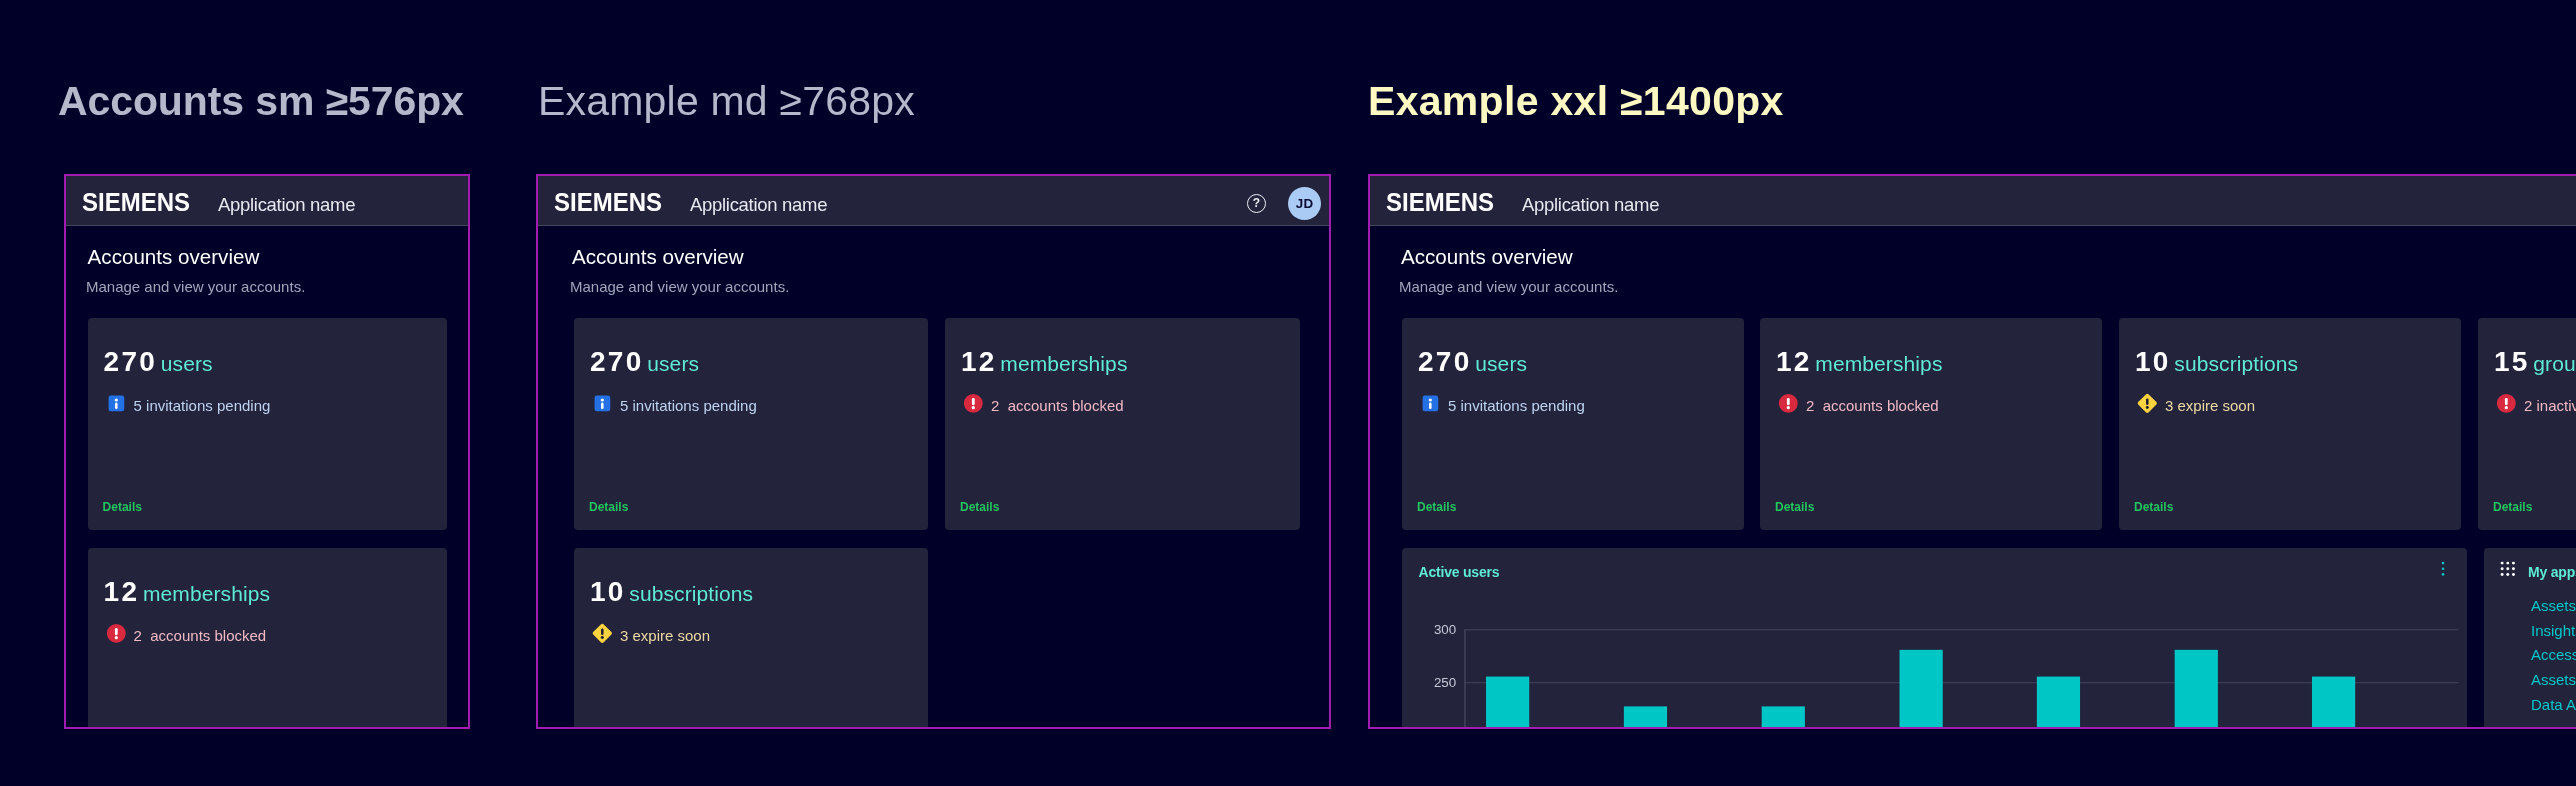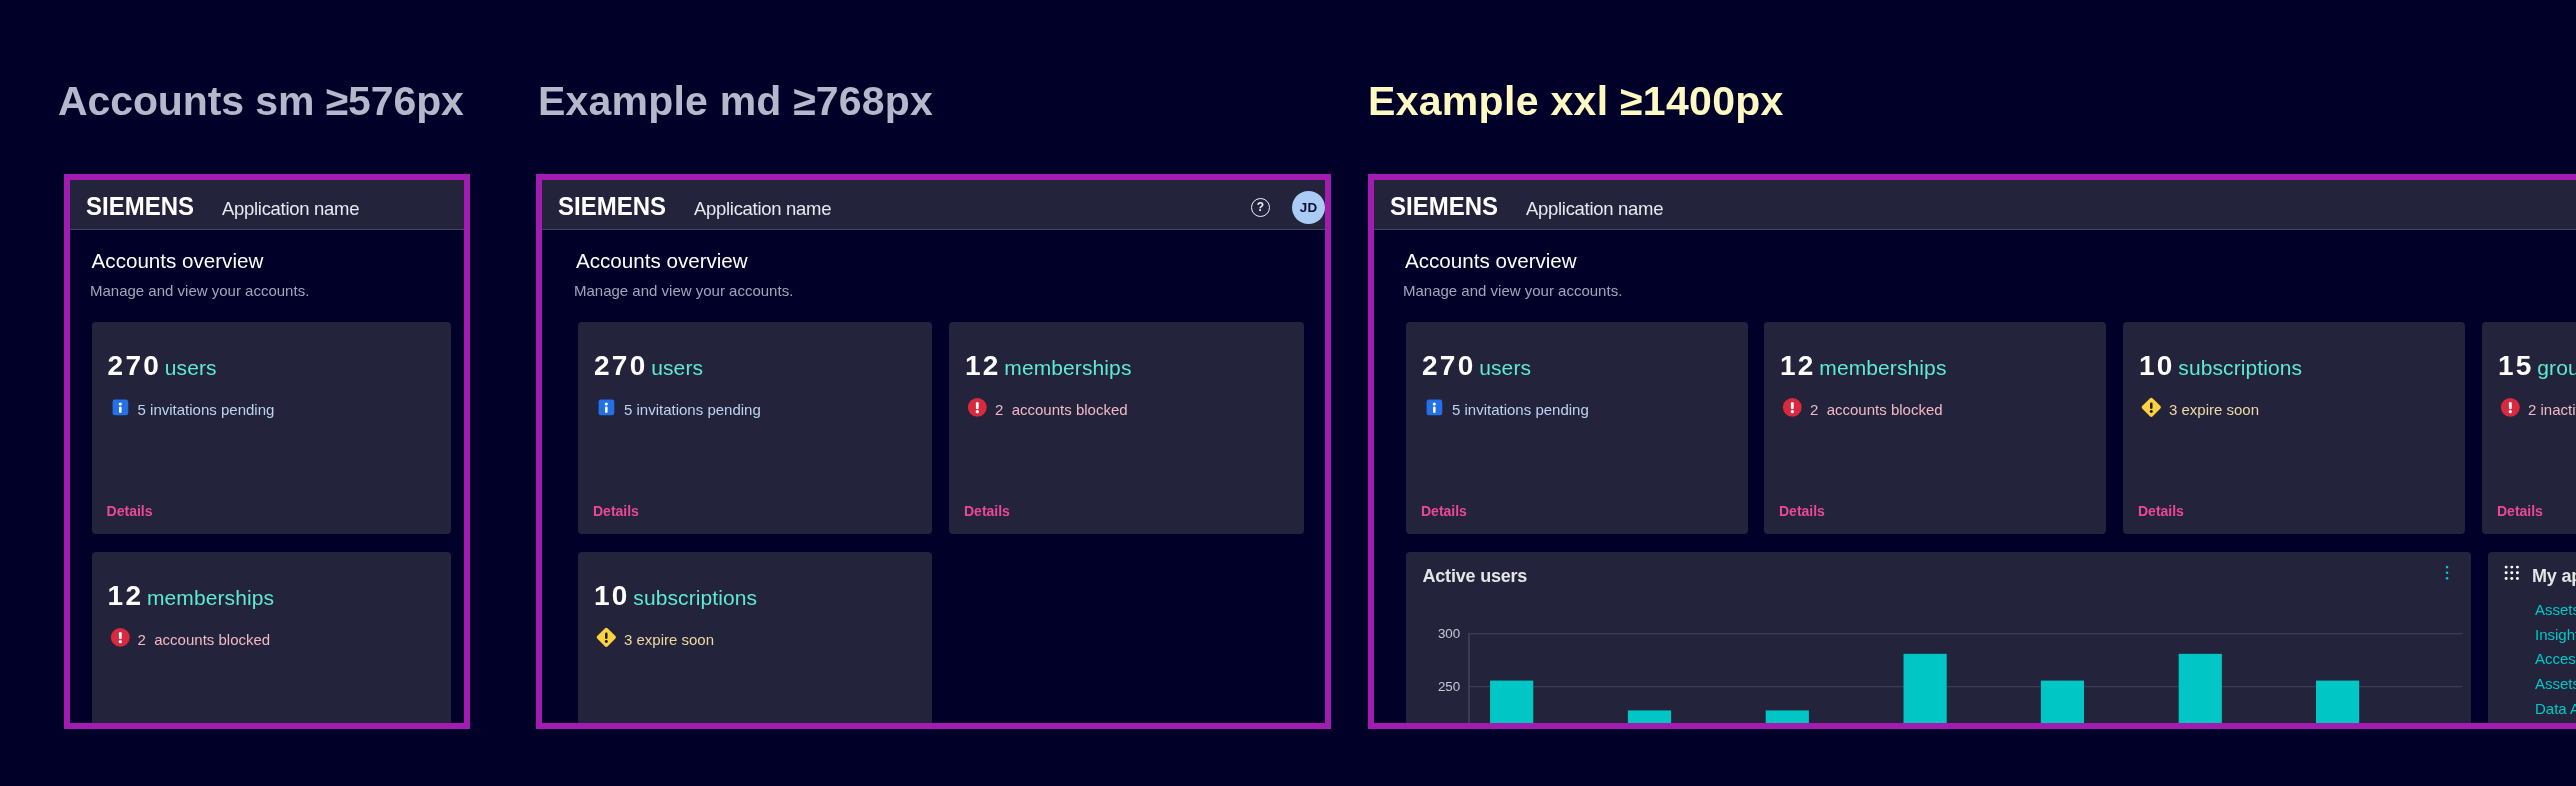--- a/index.html
+++ b/index.html
@@ -1,28 +1,28 @@
 <!DOCTYPE html>
 <html style="font-size:8.2px"><head><meta charset="utf-8"><style>
 *{margin:0;padding:0;box-sizing:border-box}
 body{width:2910px;height:786px;background:#000028;font-family:"Liberation Sans",sans-serif;position:relative;overflow:hidden}
 .abs{position:absolute}
-.frame{position:absolute;border:6px solid #a21caf;background:#000028;overflow:hidden}
+.frame{position:absolute;border:2px solid #a21caf;background:#000028;overflow:hidden}
 .hdr{position:absolute;left:0;right:0;top:0;height:49px;background:#23233c}
 .hdrline{position:absolute;left:0;right:0;top:49px;height:1px;background:#45455e}
 .card{position:absolute;background:#23233c;border-radius:4.1px}
 .num{font-size:28px;font-weight:bold;color:#fff;letter-spacing:2.3px;line-height:44px}
 .numlbl{font-size:21px;color:#5eead4;letter-spacing:0.1px;line-height:15.5px}
 .status{font-size:15px;line-height:15px;white-space:pre}
-.details{font-size:14px;line-height:15px;font-weight:bold;color:#ec4899}
-.ptitle{font-size:18px;line-height:14px;font-weight:bold;color:#e5e5e5;letter-spacing:-0.2px}
+.details{font-size:12px;line-height:15px;font-weight:bold;color:#22c55e}
+.ptitle{font-size:14px;line-height:14px;font-weight:bold;color:#5eead4;letter-spacing:-0.2px}
 .link{font-size:15px;line-height:15px;color:#00c9c9}
 </style></head><body>
 <div class="abs" style="left:58px;top:81px;font-size:41px;font-weight:bold;letter-spacing:-0.1px;color:#b5b8ca;line-height:41px;white-space:nowrap">Accounts sm ≥576px</div>
-<div class="abs" style="left:538px;top:81px;font-size:41px;font-weight:bold;letter-spacing:0.2px;color:#b5b8ca;line-height:41px;white-space:nowrap">Example md ≥768px</div>
+<div class="abs" style="left:538px;top:81px;font-size:41px;font-weight:normal;letter-spacing:0.2px;color:#b5b8ca;line-height:41px;white-space:nowrap">Example md ≥768px</div>
 <div class="abs" style="left:1368px;top:81px;font-size:41px;font-weight:bold;letter-spacing:0.3px;color:#fef9c3;line-height:41px;white-space:nowrap">Example xxl ≥1400px</div>
 <div class="frame" style="left:64px;top:174px;width:406px;height:555px">
 <div class="hdr"></div>
     <div class="hdrline"></div>
 <svg class="abs" style="left:16px;top:14.4px" width="124" height="31" viewBox="0 0 240 60">
       <text x="0" y="41.5" textLength="209" lengthAdjust="spacingAndGlyphs" font-family="Liberation Sans" font-size="49" font-weight="bold" fill="#fff">SIEMENS</text>
     </svg>
 <div class="abs" style="left:152px;top:20px;font-size:18.5px;line-height:18.5px;letter-spacing:-0.3px;color:#e9e9f2;white-space:nowrap">Application name</div>
 <div class="abs" style="left:21.6px;top:71px;font-size:20.6px;line-height:20.6px;color:#fff;white-space:nowrap">Accounts overview</div>
 <div class="abs" style="left:20px;top:103px;font-size:15px;line-height:15px;color:#a0a5ba;white-space:nowrap">Manage and view your accounts.</div>

